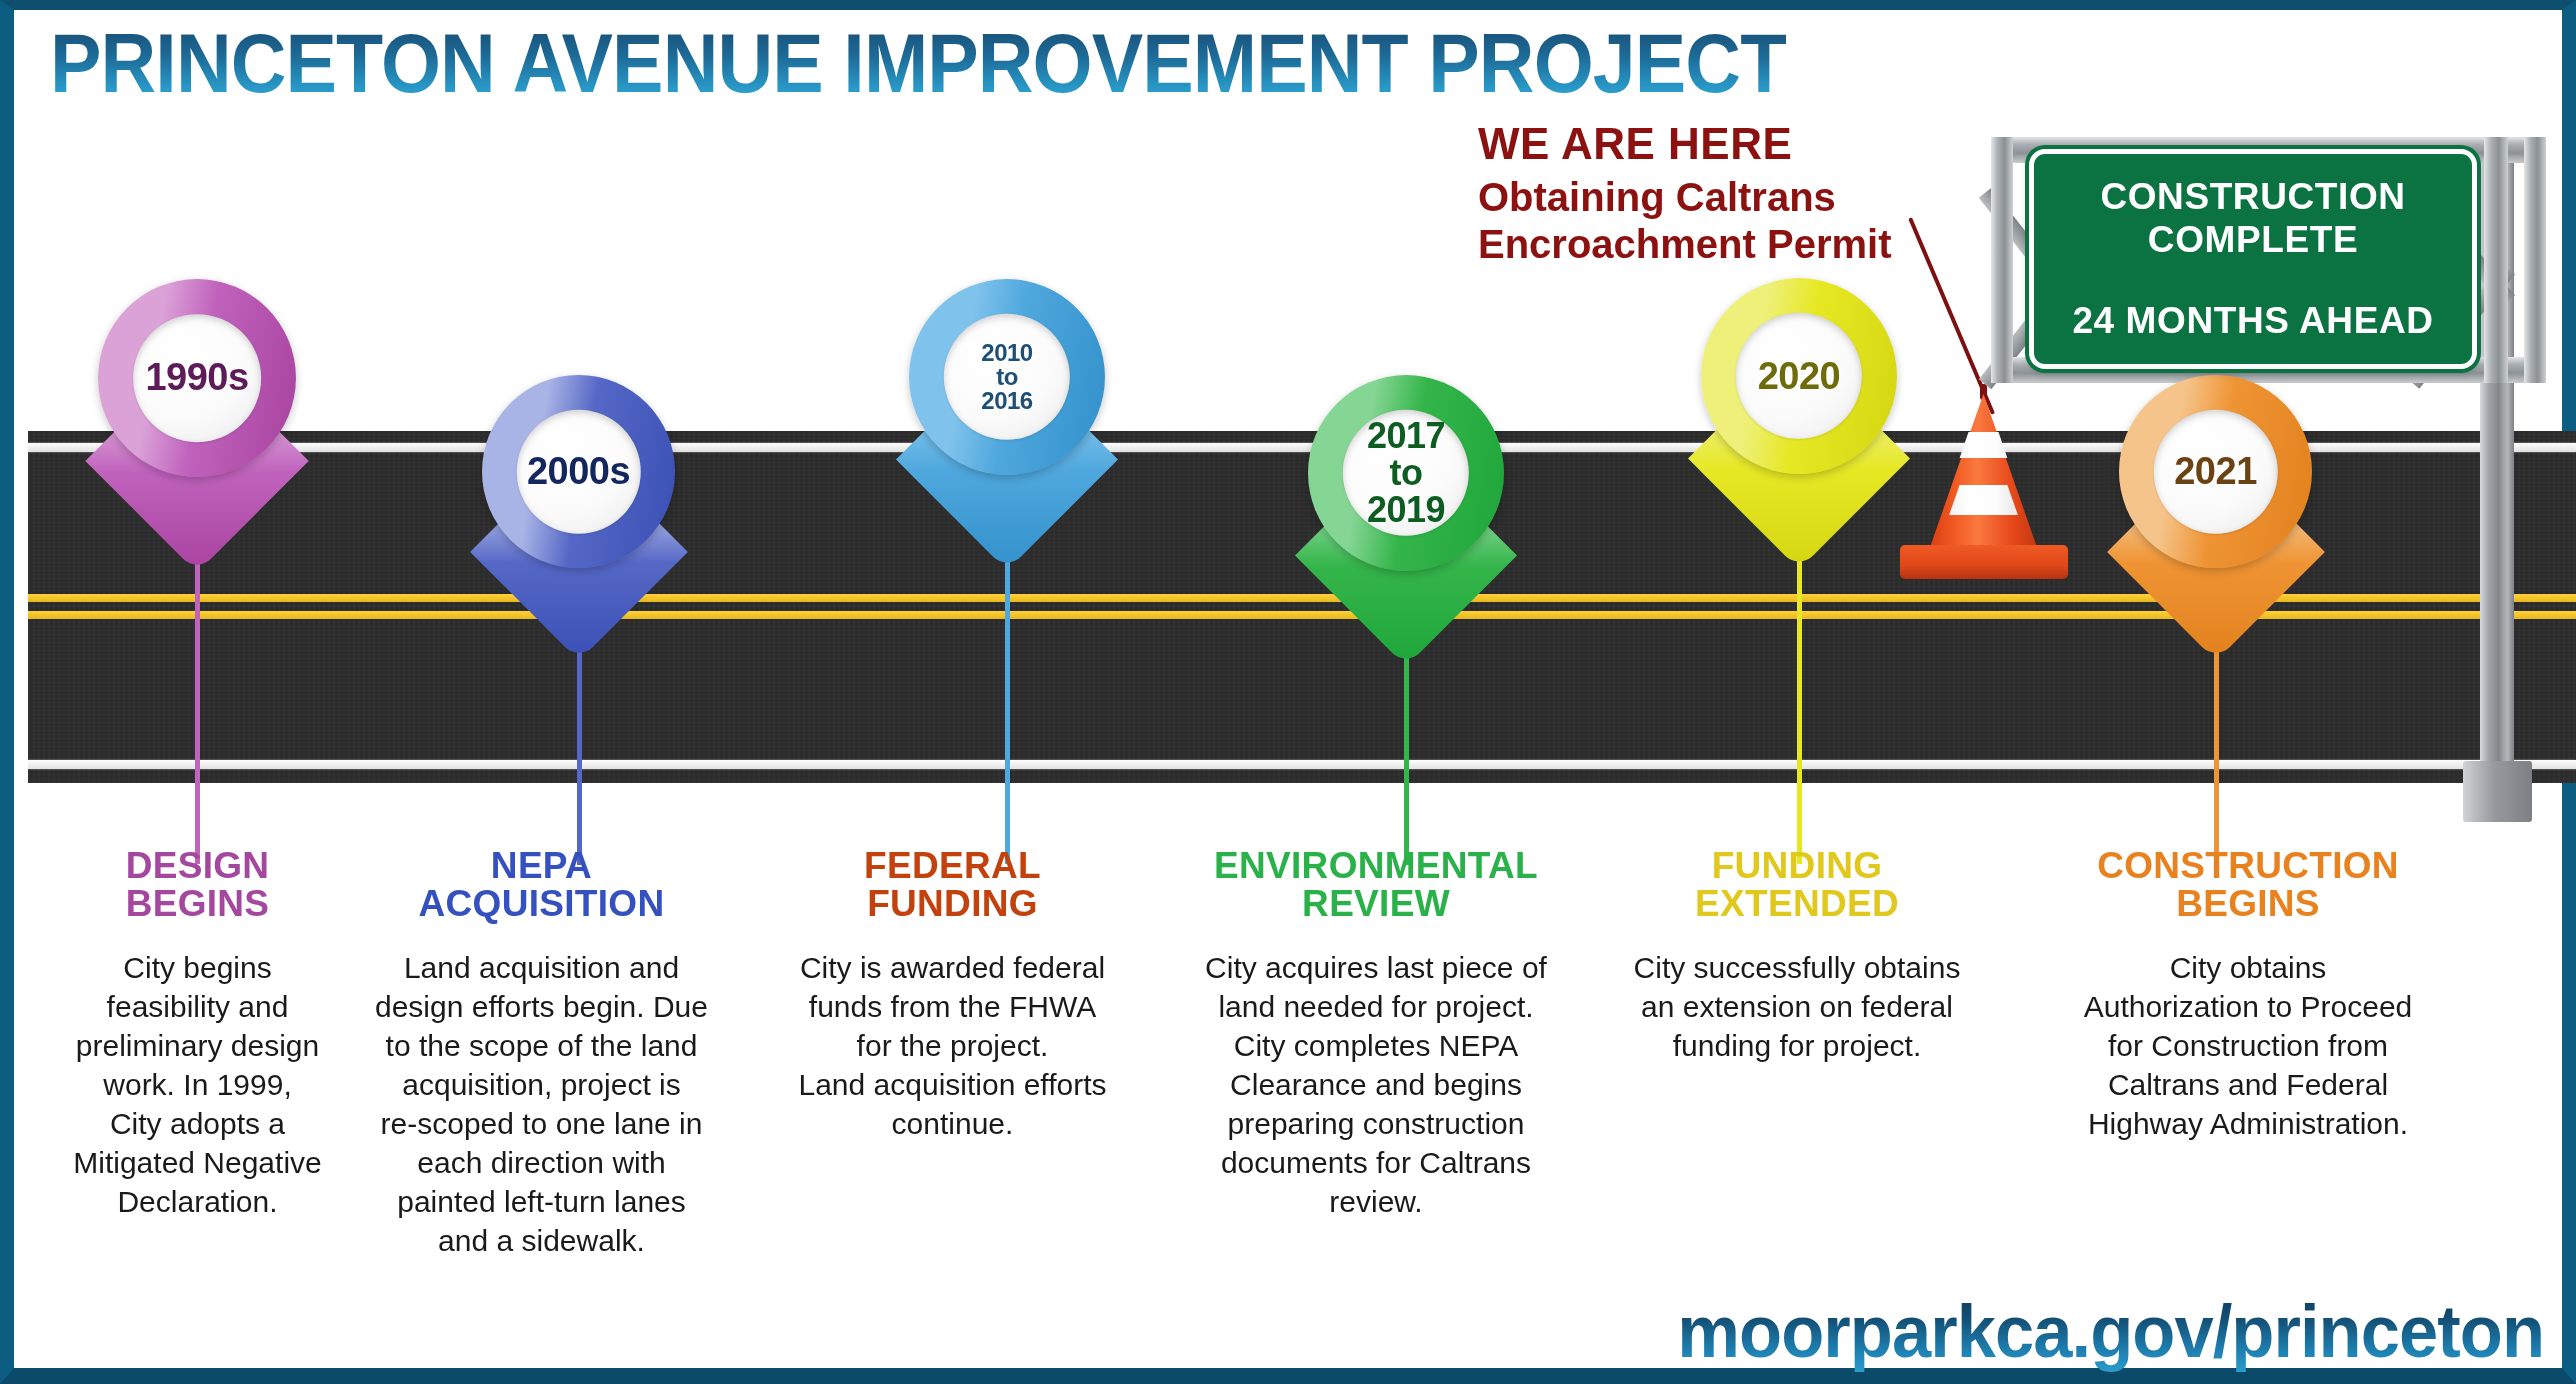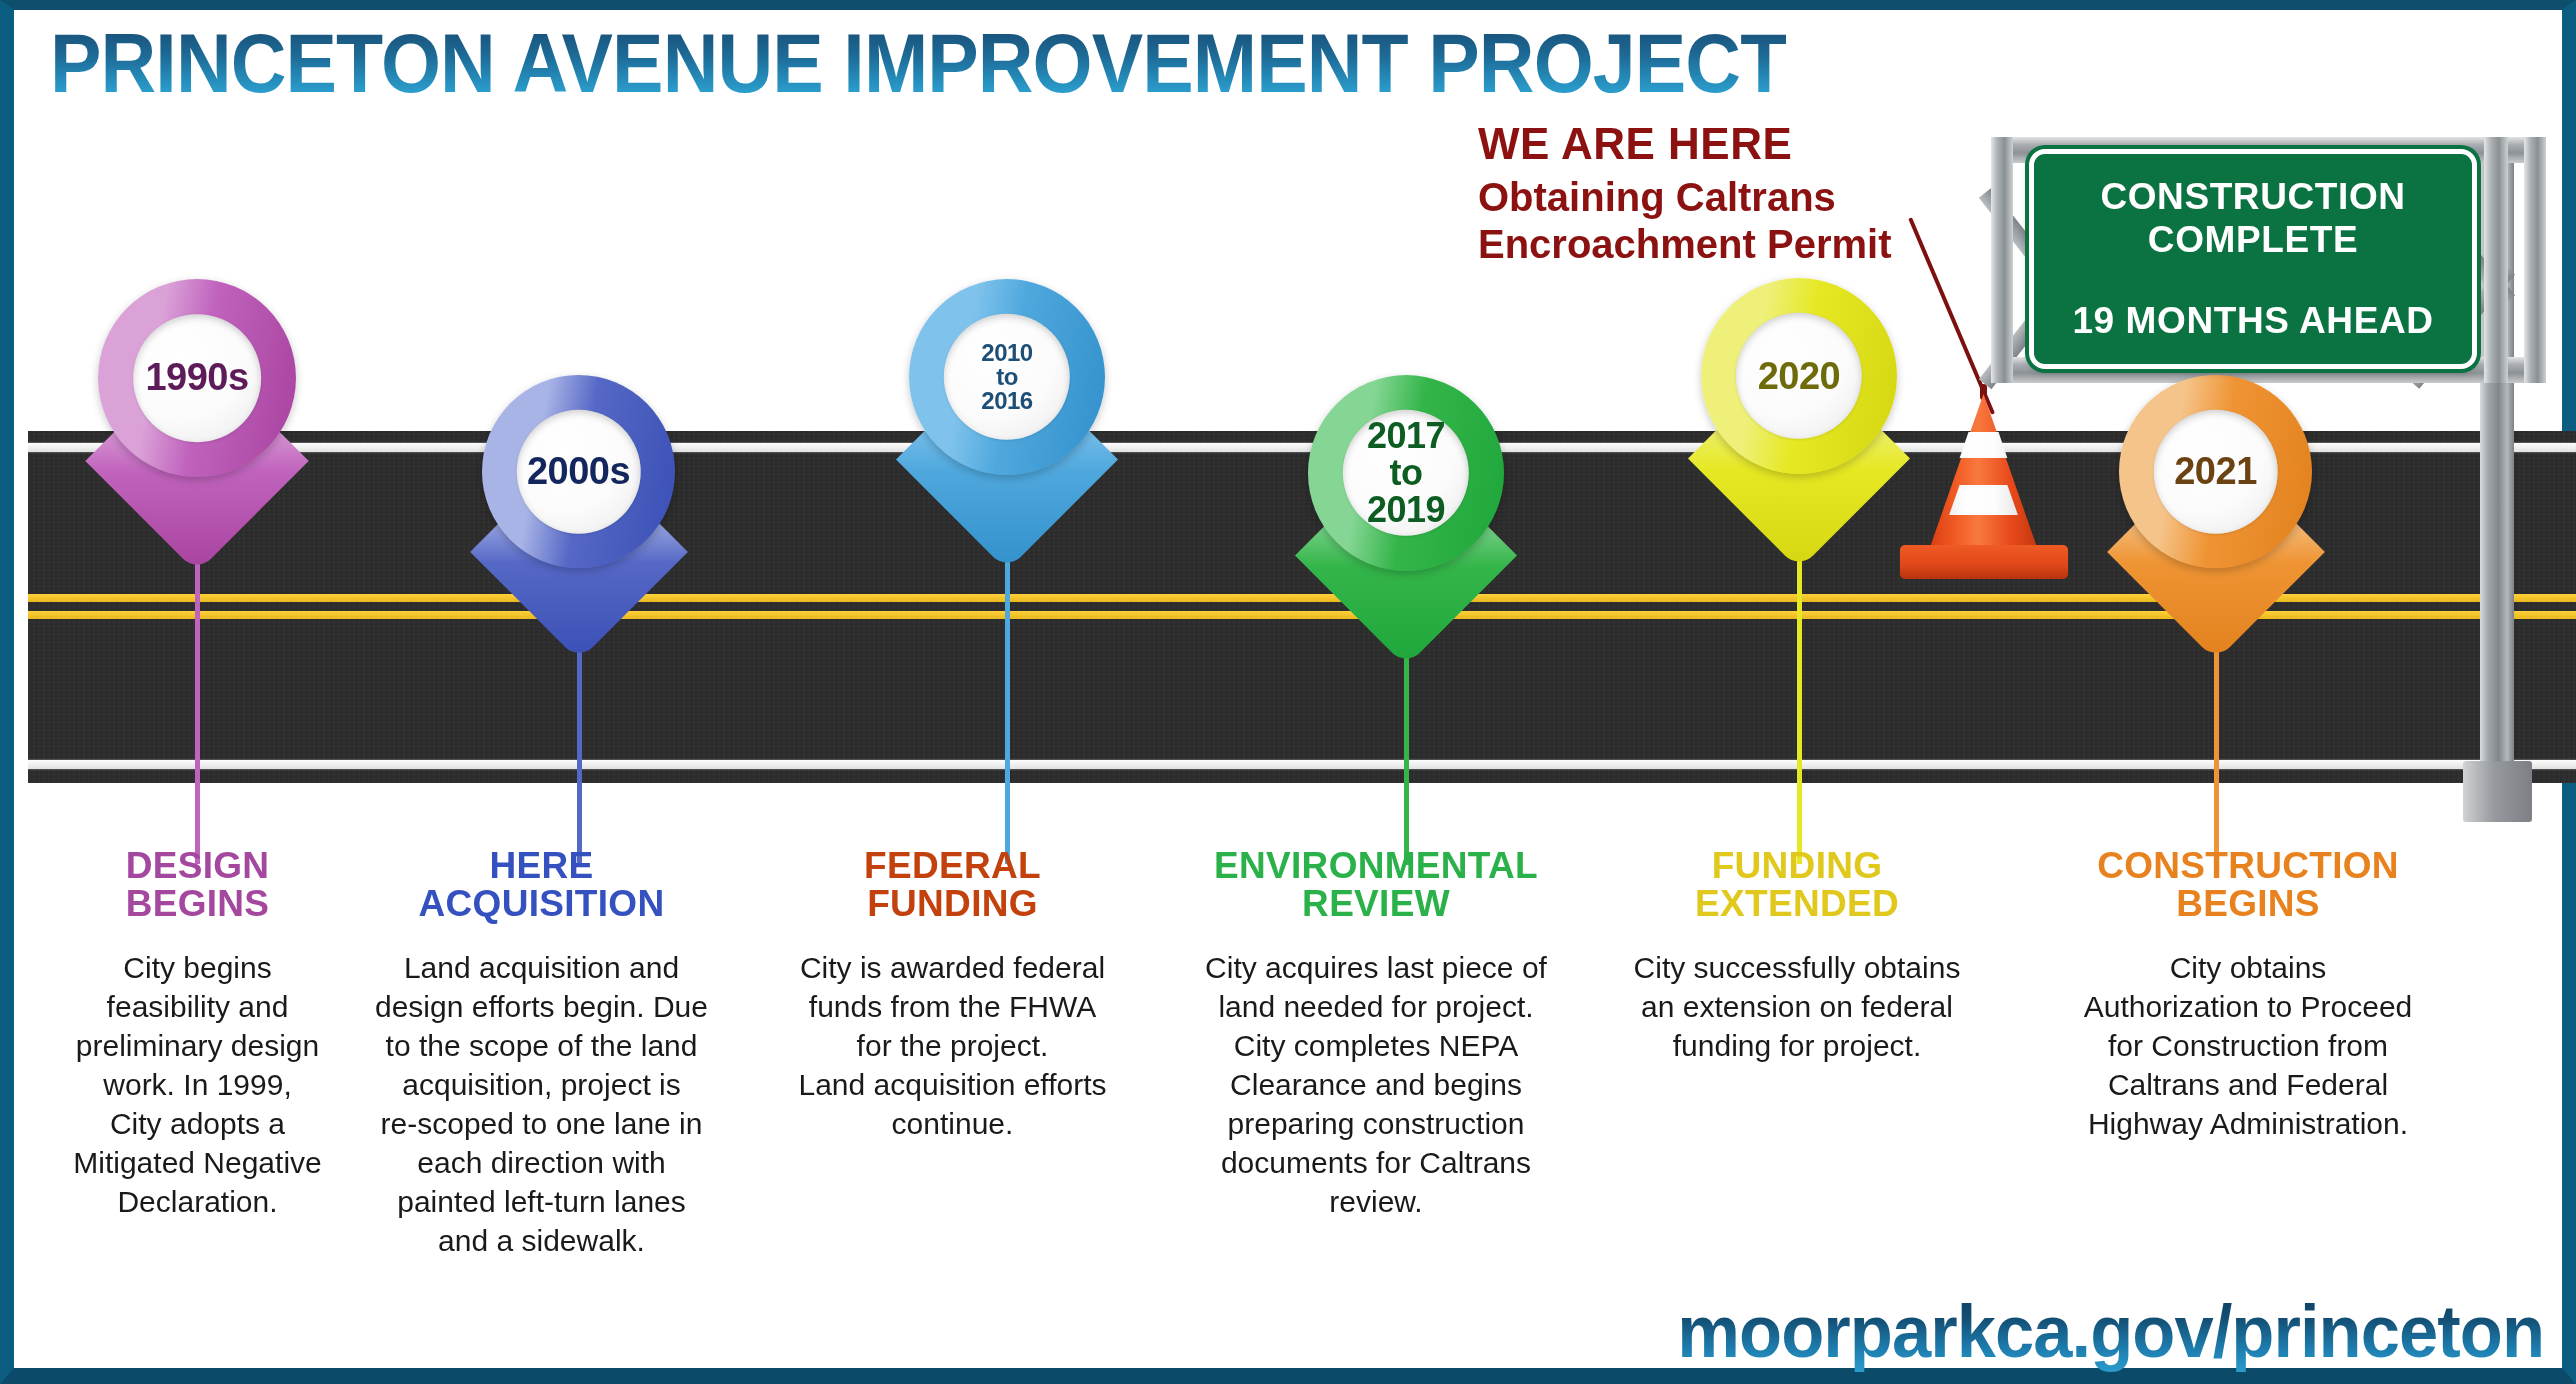--- a/index.html
+++ b/index.html
@@ -302,21 +302,21 @@
 BEGINS</h3>
           <p>City begins
 feasibility and
 preliminary design
 work. In 1999,
 City adopts a
 Mitigated Negative
 Declaration.</p>
         </div>
         <div class="col" style="left: 332px; width: 391px; top: 837px;">
-          <h3 style="color: rgb(53, 80, 191);">HERE
+          <h3 style="color: rgb(53, 80, 191);">NEPA
 ACQUISITION</h3>
           <p>Land acquisition and
 design efforts begin. Due
 to the scope of the land
 acquisition, project is
 re-scoped to one lane in
 each direction with
 painted left-turn lanes
 and a sidewalk.</p>
         </div>
@@ -381,21 +381,21 @@
       <div class="brace b3"></div>
       <div class="brace b4"></div>
       <div class="rail-top steel"></div>
       <div class="rail-bot steel"></div>
       <div class="post-l steel-v"></div>
       <div class="post-r steel-v"></div>
       <div class="post-r2 steel-v"></div>
       <div id="sign">
         <div class="l1">CONSTRUCTION
 COMPLETE</div>
-        <div class="l2">19 MONTHS AHEAD</div>
+        <div class="l2">24 MONTHS AHEAD</div>
       </div>
     </div>
 
     <div id="footer-url">moorparkca.gov/princeton</div>
 
   </div>
 </div>
 
 
 </body></html>

